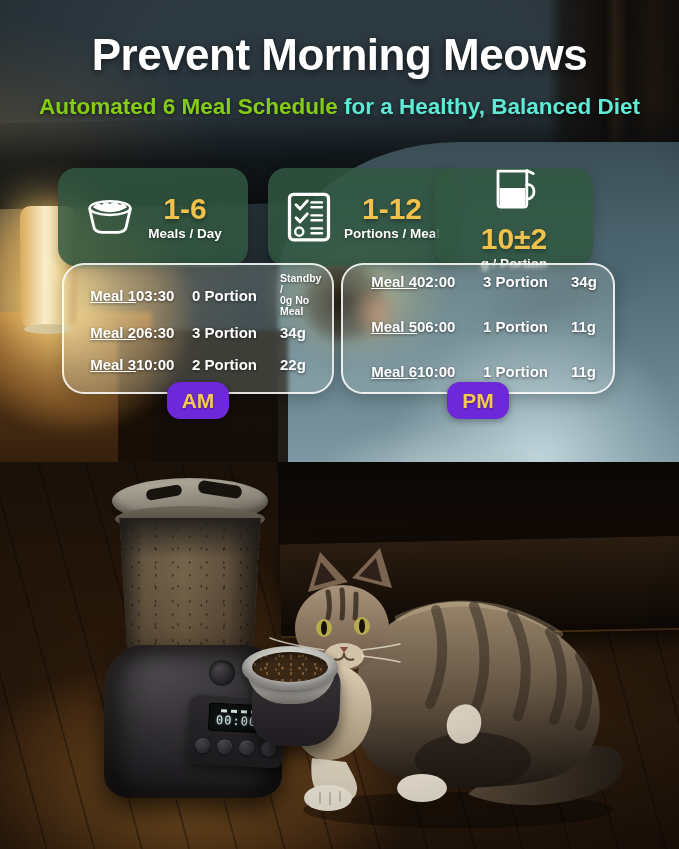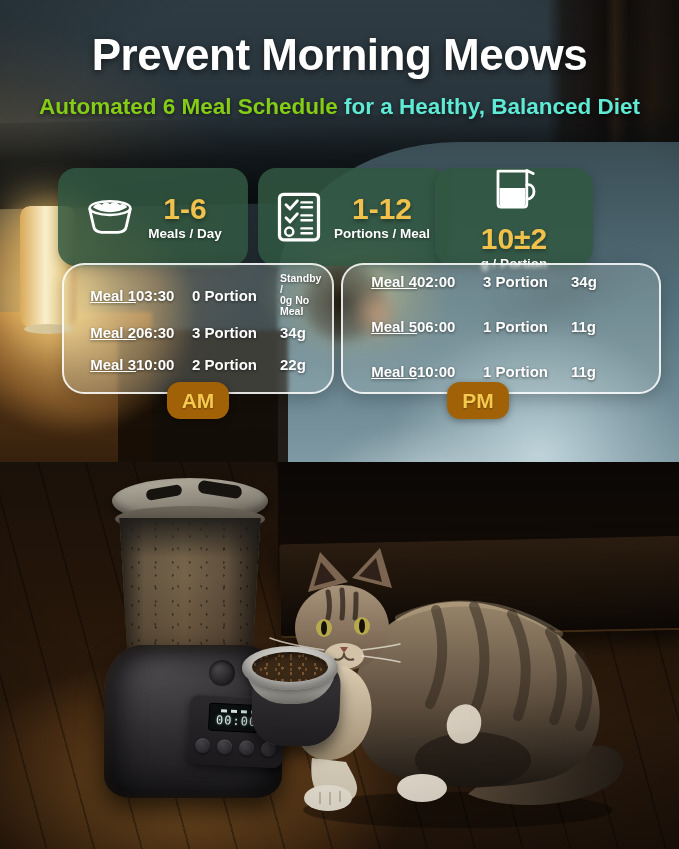--- a/index.html
+++ b/index.html
@@ -127,44 +127,44 @@
   .subtitle{left:0;right:0;top:94px;text-align:center;z-index:10;font-size:22.5px;font-weight:bold;
     text-shadow:0 2px 5px rgba(0,0,0,.6);white-space:pre;}
   .sub-hi{position:static;color:#84cc16;}
   .sub-rest{position:static;color:#5eead4;}
 
   .feature{top:168px;height:98px;border-radius:18px;z-index:10;
     background:rgba(49,87,65,.86);box-shadow:0 4px 12px rgba(0,0,0,.22);
     display:flex;align-items:center;justify-content:center;gap:12px;}
   .feature svg{position:static;flex:none;}
   .f1{left:58px;width:190px;}
-  .f2{left:258px;width:190px;}
+  .f2{left:268px;width:190px;}
   .f3{left:435px;width:158px;flex-direction:column;}
   .fstack{position:static;display:flex;flex-direction:column;align-items:center;}
   .fvalue{position:static;color:#f0c14b;font-size:30px;line-height:30px;font-weight:bold;
     text-shadow:0 2px 4px rgba(0,0,0,.4);}
   .flabel{position:static;color:#fff;font-size:13.5px;font-weight:bold;margin-top:2px;
     text-shadow:0 1px 3px rgba(0,0,0,.5);}
 
   .sched{top:263px;height:131px;border:2px solid rgba(255,255,255,.85);border-radius:22px;z-index:10;
     background:rgba(186,202,200,.25);backdrop-filter:blur(2px) brightness(1.05);
     box-shadow:0 5px 16px rgba(0,0,0,.2);
     display:grid;grid-template-rows:repeat(3,1fr);padding:8px 8px 12px 10px;}
   .sched-am{left:62px;width:272px;}
-  .sched-pm{left:341px;width:320px;gap:27px;}
+  .sched-pm{left:341px;width:274px;gap:27px;}
   .srow{position:static;display:grid;align-items:center;color:#fff;font-weight:bold;font-size:15px;
     text-shadow:0 1px 3px rgba(0,0,0,.55);}
   .sched-am .srow{grid-template-columns:62px 56px 88px 1fr;}
   .sched-pm .srow{grid-template-columns:64px 66px 88px 1fr;}
   .c{position:static;text-align:left;}
   .c.meal{text-align:right;padding-left:6px;text-decoration:underline;}
   .c.standby{font-size:10.5px;line-height:1.05;display:flex;flex-direction:column;}
   .c.standby span{position:static;}
 
-  .pill{top:382px;width:62px;height:37px;border-radius:13px;background:#a16207;z-index:11;
+  .pill{top:382px;width:62px;height:37px;border-radius:13px;background:#6d28d9;z-index:11;
     display:flex;align-items:center;justify-content:center;color:#f5c84e;
     font-size:21px;font-weight:bold;box-shadow:0 2px 7px rgba(0,0,0,.35);
     text-shadow:0 1px 2px rgba(0,0,0,.35);}
   .pill-am{left:167px;}
   .pill-pm{left:447px;}
 </style>
 </head>
 <body>
 
 <div class="stage">

